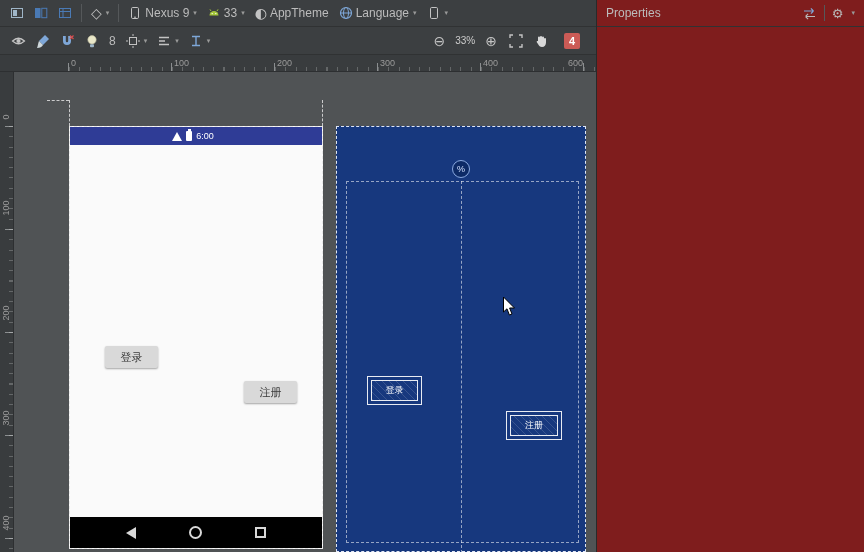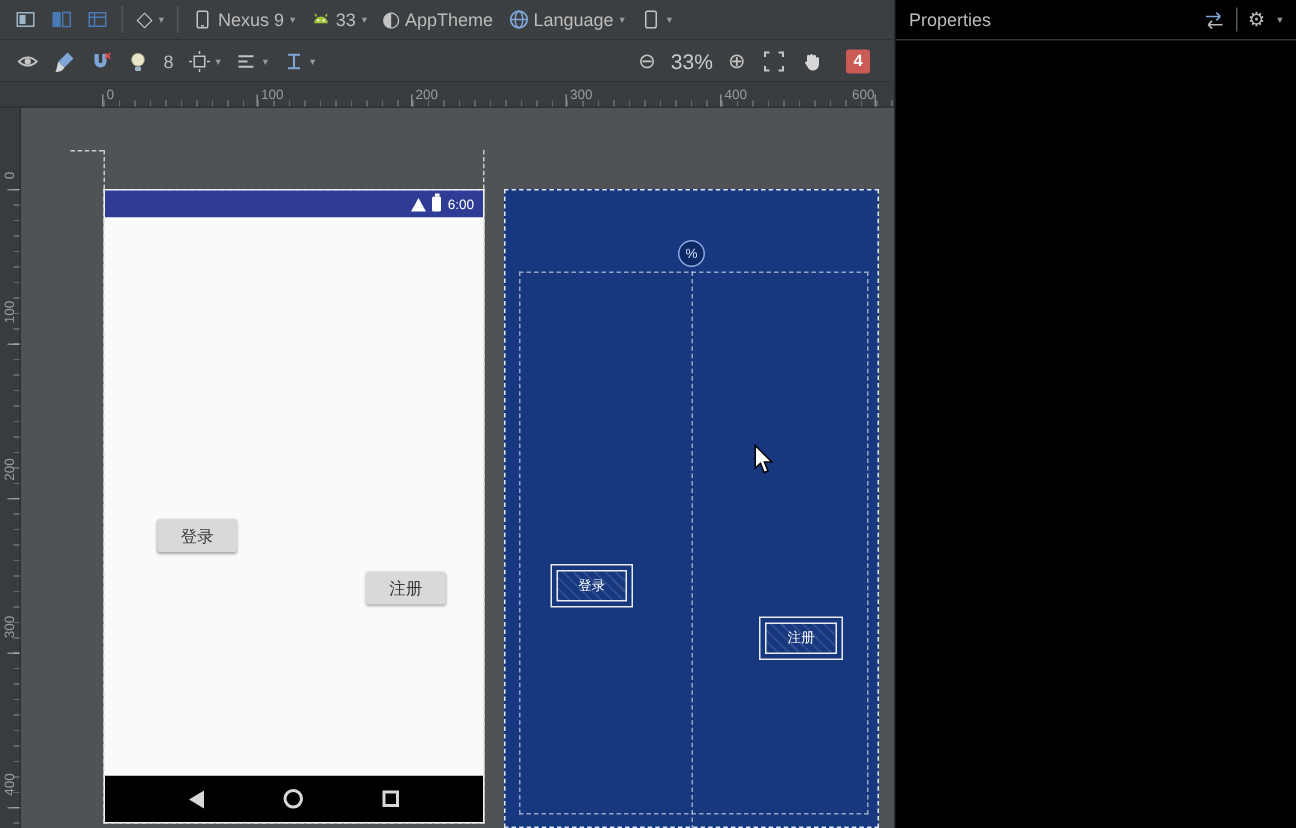--- a/index.html
+++ b/index.html
@@ -16,21 +16,21 @@
   .toolbar-design { position:absolute; left:0; top:27px; width:596px; height:28px;
                     background:#3c3f41; border-bottom:1px solid #303233;
                     display:flex; align-items:center; padding:0 6px; }
   .tb-item { display:flex; align-items:center; gap:3px; padding:2px 5px;
              color:#bcbcbc; font-size:12px; white-space:nowrap; cursor:default; border-radius:2px; }
   .tb-item svg { display:block; }
   .tb-sep { width:1px; height:18px; background:#55585a; margin:0 4px; flex:none; }
   .dd { font-size:7px; color:#9a9a9a; margin-left:1px; }
   .glyph { font-family:"DejaVu Sans",sans-serif; font-size:14px; color:#c3c3c3; line-height:1; }
   .right-group { margin-left:auto; display:flex; align-items:center; gap:2px; padding-right:10px; }
-  .zoom-label { color:#cccccc; font-size:14px; padding:0 3px; }
+  .zoom-label { color:#cccccc; font-size:10px; padding:0 3px; }
   .error-badge { width:16px; height:16px; background:#cc5b56; color:#fff; border-radius:2px;
                  font-size:11px; font-weight:bold; display:flex; align-items:center;
                  justify-content:center; margin-left:8px; }
 
   
   .ruler-top { position:absolute; left:0; top:55px; width:596px; height:17px;
                background:#393c3e; border-bottom:1px solid #2d2f31; }
   .ruler-top::after { content:''; position:absolute; left:69px; right:0; bottom:0; height:4px;
                background:repeating-linear-gradient(to right, rgba(255,255,255,.22) 0 1px, transparent 1px 10.3px); }
   .ruler-top .hnum { position:absolute; bottom:3px; font-size:9px; color:#9b9b9b; }
@@ -48,21 +48,21 @@
   .surface { position:absolute; left:0; top:72px; width:596px; height:480px; overflow:hidden; }
 
   .guide { position:absolute; }
   .guide.v { border-left:1px dashed rgba(255,255,255,.7); width:0; }
   .guide.h { border-top:1px dashed rgba(255,255,255,.7); height:0; }
 
   
   .design-phone { position:absolute; left:69px; top:54px; width:254px; height:423px;
                   border:1px dashed #e9e9e9; display:flex; flex-direction:column; background:#fafafa; }
   .status-bar { height:18px; background:#2f3c96; display:flex; align-items:center;
-                justify-content:flex-end; gap:4px; padding-right:6px; flex:none; }
+                justify-content:center; gap:4px; padding-right:6px; flex:none; }
   .status-time { color:#fff; font-size:9px; }
   .wifi { width:0; height:0; border-left:5px solid transparent; border-right:5px solid transparent;
           border-bottom:9px solid #ffffff; }
   .battery { position:relative; width:6px; height:10px; background:#fff; border-radius:1px; }
   .battery::after { content:''; position:absolute; top:-2px; left:1.5px; width:3px; height:2px; background:#fff; }
   .app-bar { height:34px; background:#4254b5; color:#ffffff; font-size:13px;
              display:flex; align-items:center; padding-left:13px; flex:none; }
   .phone-content { position:relative; flex:1; background:#fafafa; }
   .d-btn { position:absolute; background:#d9d9d9; color:#3a3a3a; font-size:11px;
            display:flex; align-items:center; justify-content:center; border-radius:2px;
@@ -86,21 +86,21 @@
                 display:flex; align-items:center; justify-content:center; }
   .bp-btn { position:absolute; border:1px solid rgba(255,255,255,.9); padding:3px; }
   .bp-btn .inner { width:100%; height:100%; border:1px solid rgba(255,255,255,.9);
                    display:flex; align-items:center; justify-content:center; color:#fff; font-size:9px;
                    background:repeating-linear-gradient(45deg, rgba(255,255,255,.14) 0 1px, transparent 1px 5px); }
 
   .cursor { position:absolute; left:502px; top:224px; z-index:9; }
 
   
   .properties { position:absolute; left:596px; top:0; width:268px; height:552px;
-                background:#000000; border-left:1px solid #282a2b; }
+                background:#7f1d1d; border-left:1px solid #282a2b; }
   .prop-header { height:27px; display:flex; align-items:center; padding:0 9px;
                  border-bottom:1px solid #303233; color:#bcbcbc; font-size:12px; }
   .prop-actions { margin-left:auto; display:flex; align-items:center; gap:7px; }
   .prop-sep { width:1px; height:16px; background:#55585a; }
   .gear { font-family:"DejaVu Sans",sans-serif; font-size:13px; color:#b8b8b8; line-height:1; }
 </style>
 </head>
 <body>
 
 <div class="app">

